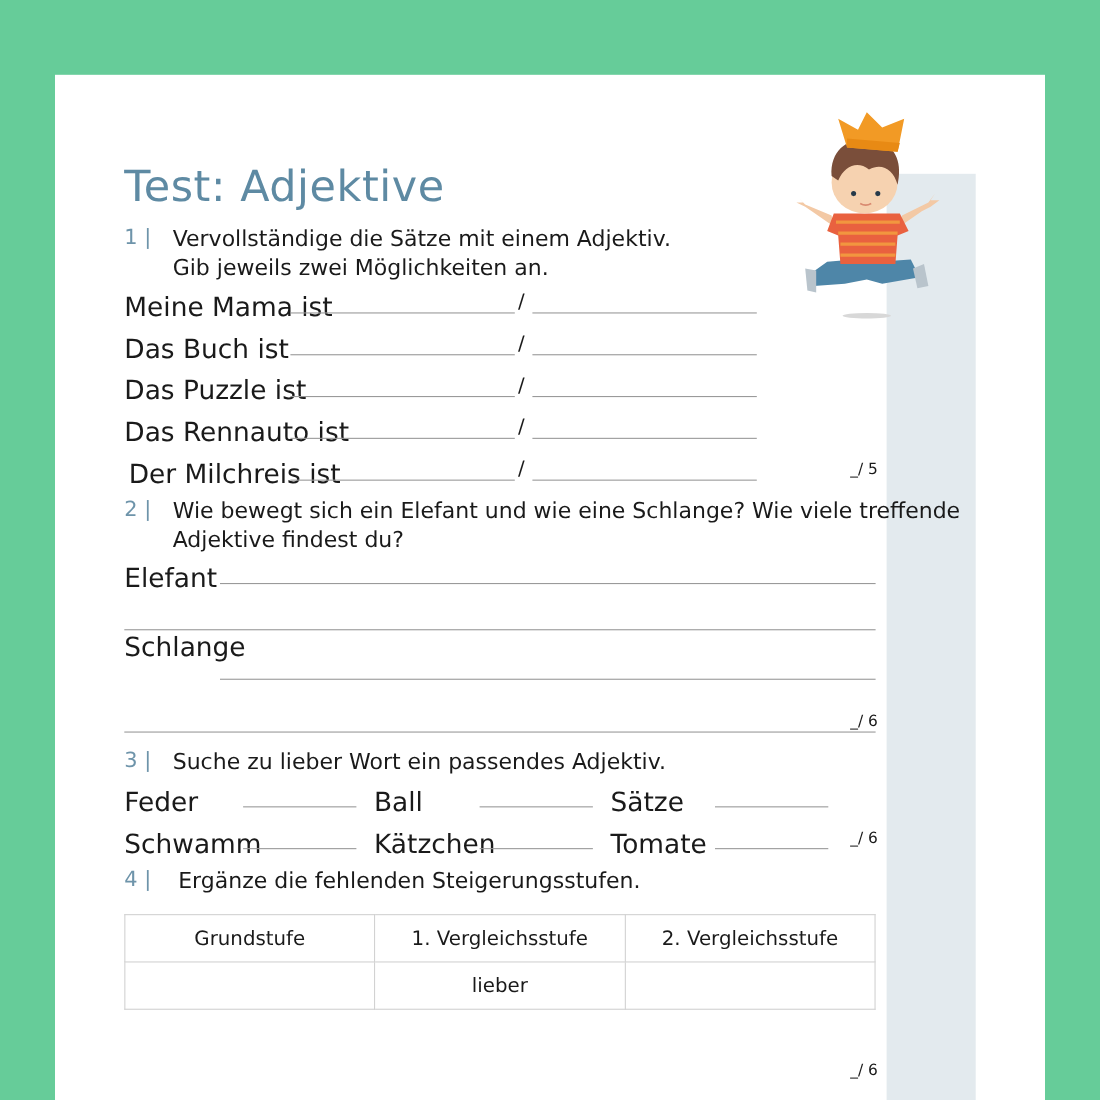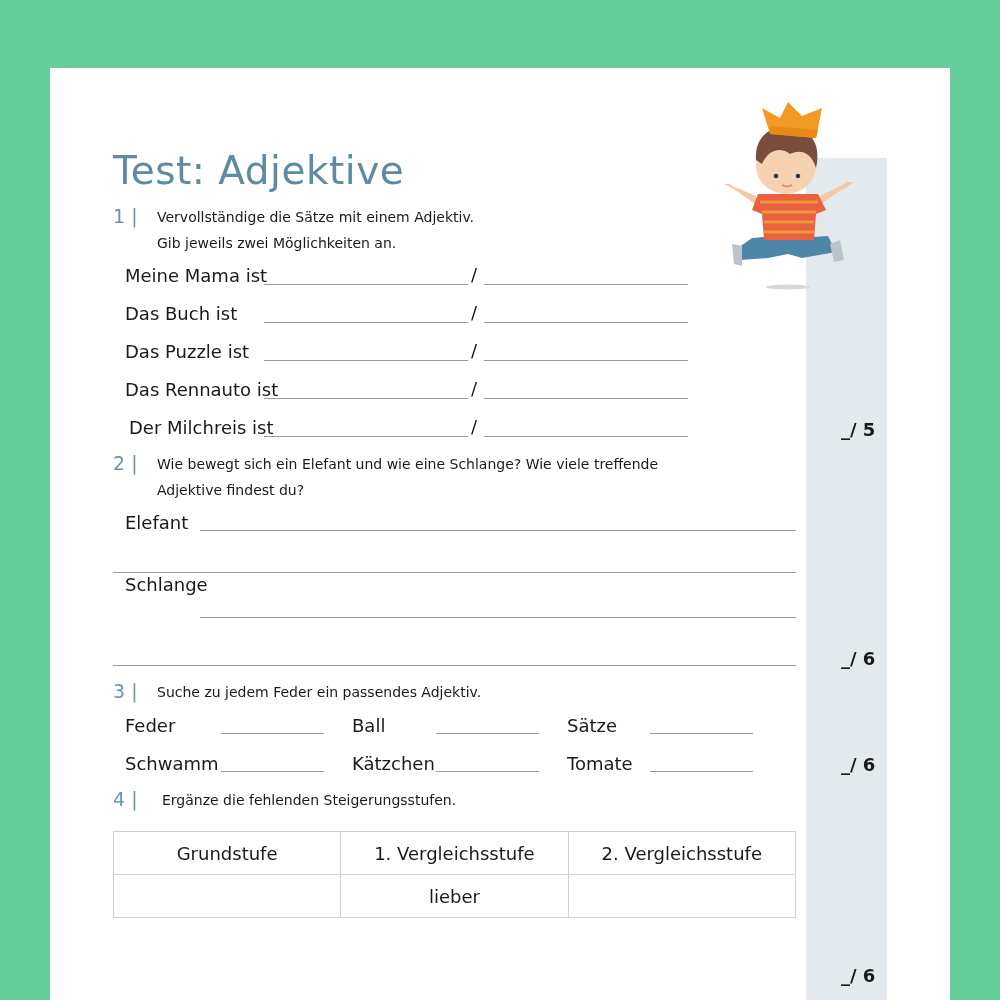--- a/index.html
+++ b/index.html
@@ -22,28 +22,28 @@
   }
   .title {
     position: absolute; left: 63px; top: 80px;
     font-size: 39px; color: #5e8aa3;
     letter-spacing: 0.5px;
   }
   .tnum {
     position: absolute; color: #6e94aa; font-size: 19px;
   }
   .instr {
-    position: absolute; font-size: 14px; line-height: 26px;
+    position: absolute; font-size: 20px; line-height: 26px;
   }
-  .label { position: absolute; font-size: 18px; margin-left: 12px; }
+  .label { position: absolute; font-size: 24px; }
   .line {
     position: absolute; height: 0; border-top: 1.5px solid #9a9a9a;
   }
   .slash { position: absolute; font-size: 18px; }
-  .score { position: absolute; font-size: 18px; left: 791px; font-weight: bold; }
+  .score { position: absolute; font-size: 14px; left: 723px; }
   .boy { position: absolute; left: 668px; top: 20px; width: 145px; height: 205px; }
   table.grades {
     position: absolute; left: 63px; top: 763px;
     border-collapse: collapse; width: 683px;
   }
   table.grades td {
     border: 1.5px solid #d2d2d2; width: 227px; height: 42px;
     text-align: center; font-size: 18px; padding: 0;
   }
 </style>
@@ -126,21 +126,21 @@
   <div class="line" style="left:150px; top:462px; width:596px;"></div>
   <div class="line" style="left:63px; top:504px; width:683px;"></div>
 
   <div class="label" style="left:63px; top:506px;">Schlange</div>
   <div class="line" style="left:150px; top:549px; width:596px;"></div>
   <div class="line" style="left:63px; top:597px; width:683px;"></div>
 
   <div class="score" style="top:580px;">_/ 6</div>
 
   <div class="tnum" style="left:63px; top:612px;">3 |</div>
-  <div class="instr" style="left:107px; top:611px;">Suche zu jedem Feder ein passendes Adjektiv.</div>
+  <div class="instr" style="left:107px; top:611px;">Suche zu lieber Wort ein passendes Adjektiv.</div>
 
   <div class="label" style="left:63px; top:647px;">Feder</div>
   <div class="line" style="left:171px; top:665px; width:103px;"></div>
   <div class="label" style="left:290px; top:647px;">Ball</div>
   <div class="line" style="left:386px; top:665px; width:103px;"></div>
   <div class="label" style="left:505px; top:647px;">Sätze</div>
   <div class="line" style="left:600px; top:665px; width:103px;"></div>
 
   <div class="label" style="left:63px; top:685px;">Schwamm</div>
   <div class="line" style="left:171px; top:703px; width:103px;"></div>

